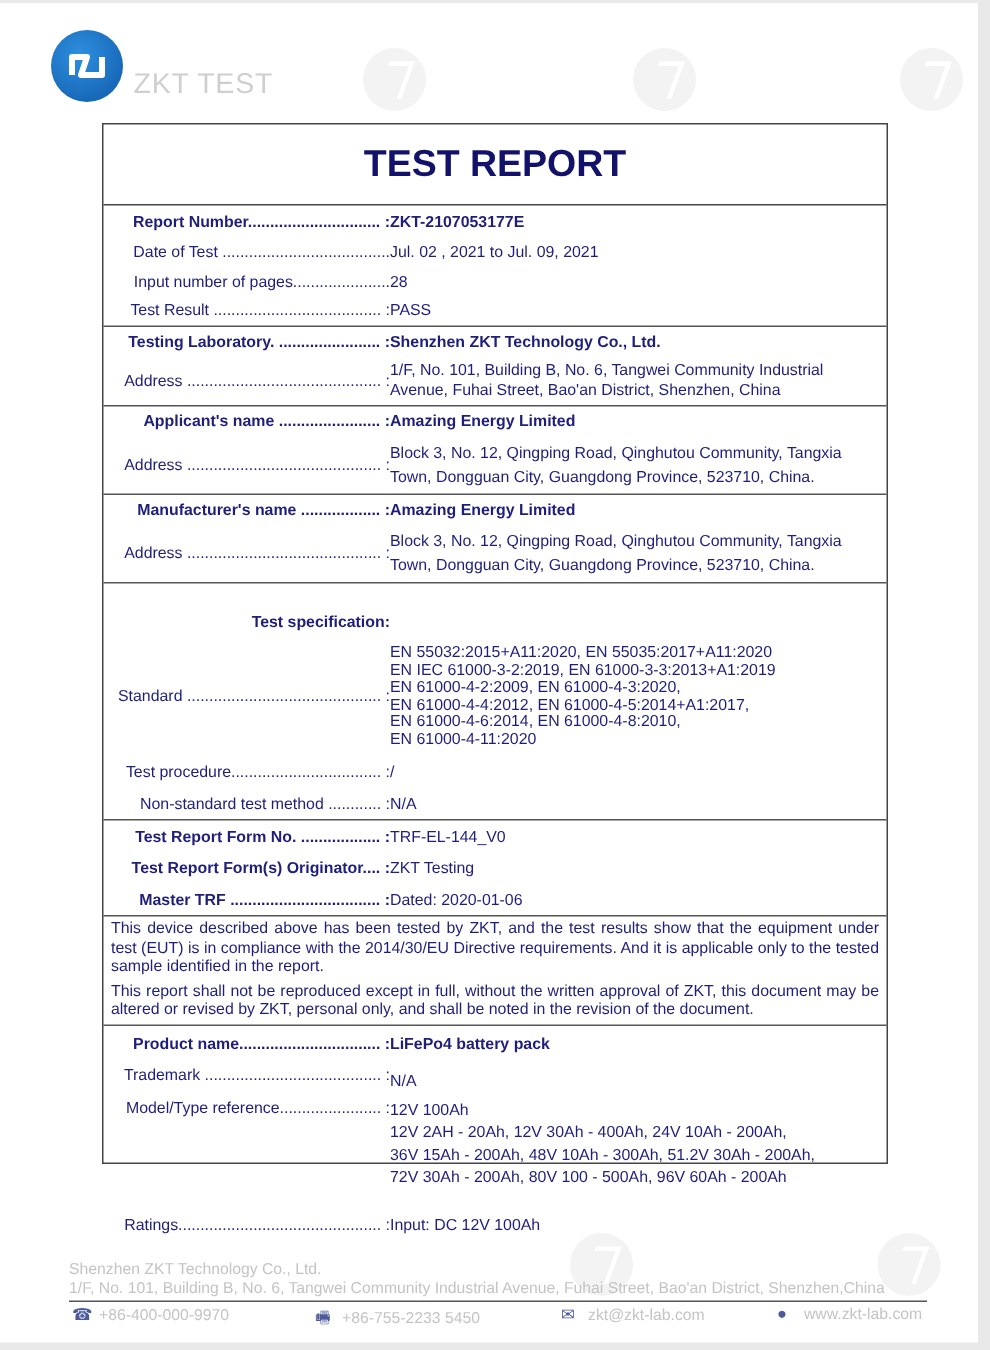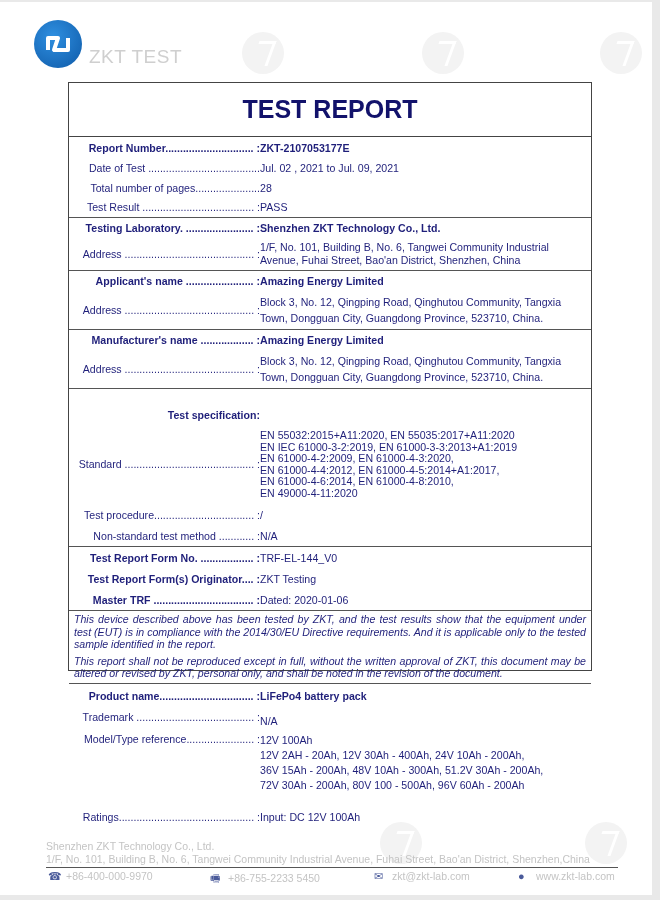--- a/index.html
+++ b/index.html
@@ -7,30 +7,30 @@
          font-family:"Liberation Sans", sans-serif; }
   .page { position:absolute; left:0; top:2px; width:652px; height:893px; background:#fff; }
   .wm { position:absolute; width:42px; height:42px; border-radius:50%; background:#f3f3f3; }
   .wm::after { content:""; position:absolute; left:13px; top:9px; width:14px; height:22px;
                border:3px solid #fff; border-left:none; border-bottom:none; transform:skewX(-20deg); }
   .logo { position:absolute; left:34px; top:18px; width:48px; height:48px; border-radius:50%;
           background:radial-gradient(circle at 40% 35%, #2f8fe0, #0e5aa8); }
   .logo svg { position:absolute; left:0; top:0; }
   .logo-text { position:absolute; left:89px; top:44px; font-size:19px; color:#cfcfcf; letter-spacing:0.5px; }
   .proj { position:absolute; right:52px; top:28px; text-align:right; font-size:11.5px; color:#1f1f6e; line-height:14px; }
-  .box { position:absolute; left:68px; top:80px; width:524px; height:589px; border:1px solid #444; box-sizing:border-box; }
+  .box { position:absolute; left:68px; top:80px; width:524px; height:694px; border:1px solid #444; box-sizing:border-box; }
   .title { height:53px; border-bottom:1px solid #444; text-align:center; font-weight:bold; color:#12126b;
            font-size:25px; line-height:53px; }
   .sec { border-bottom:1px solid #555; padding:2px 0 3px 0; }
   .sec:last-child { border-bottom:none; }
   .row { display:flex; color:#1f1f7a; font-size:10.6px; line-height:13px; }
   .lab { width:186px; flex:none; padding-left:5px; white-space:nowrap; overflow:hidden;text-align:right; }
   .lab.b, .val.b { font-weight:bold; }
   .val { flex:1; padding-right:6px; }
-  .para { color:#1f1f7a; font-size:10.6px; line-height:12.6px; padding:0 5px; text-align:justify;font-style:italic; }
+  .para { color:#1f1f7a; font-size:10.6px; line-height:12.6px; padding:0 5px; text-align:justify; }
   .footer1 { position:absolute; left:46px; top:838px; font-size:10.5px; color:#c4c4c4; line-height:13px; }
   .fline { position:absolute; left:46px; top:865px; width:572px; height:1px; background:#555; }
   .fitem { position:absolute; top:868px; font-size:10.5px; color:#c4c4c4; }
   .fitem .ic { display:inline-block; width:12px; margin-right:6px; color:#4a5a9a; font-size:11px; }
 </style>
 </head>
 <body>
 
 <div class="page">
   <div class="wm" style="left:242px;top:30px"></div>
@@ -52,21 +52,21 @@
     <div class="sec">
       <div class="row" style="margin-top:3px;margin-bottom:7px">
           <span class="lab b">Report Number.............................. :</span>
           <span class="val b">ZKT-2107053177E</span>
         </div>
       <div class="row" style="margin-bottom:7px">
           <span class="lab">Date of Test ......................................</span>
           <span class="val">Jul. 02 , 2021 to Jul. 09, 2021</span>
         </div>
       <div class="row" style="margin-bottom:6px">
-          <span class="lab">Total number of pages......................</span>
+          <span class="lab">Input number of pages......................</span>
           <span class="val">28</span>
         </div>
       <div class="row">
           <span class="lab">Test Result  ...................................... :</span>
           <span class="val">PASS</span>
         </div>
     </div>
 
     <div class="sec">
       <div class="row" style="margin-top:2px;margin-bottom:6px">
@@ -106,21 +106,21 @@
           <span class="lab b">Test specification:</span>
         </div>
       <div class="row" style="align-items:center;margin-bottom:10px">
           <span class="lab">Standard ............................................ :</span>
         <span class="val" style="line-height:11.5px">
           <div>EN 55032:2015+A11:2020, EN 55035:2017+A11:2020</div>
           <div>EN IEC 61000-3-2:2019, EN 61000-3-3:2013+A1:2019</div>
           <div>EN 61000-4-2:2009, EN 61000-4-3:2020,</div>
           <div>EN 61000-4-4:2012, EN 61000-4-5:2014+A1:2017,</div>
           <div>EN 61000-4-6:2014, EN 61000-4-8:2010,</div>
-          <div>EN 49000-4-11:2020</div>
+          <div>EN 61000-4-11:2020</div>
         </span>
         </div>
       <div class="row" style="margin-bottom:8px">
           <span class="lab">Test procedure.................................. :</span>
           <span class="val">/</span>
         </div>
       <div class="row">
           <span class="lab">Non-standard test method  ............ :</span>
           <span class="val">N/A</span>
         </div>

